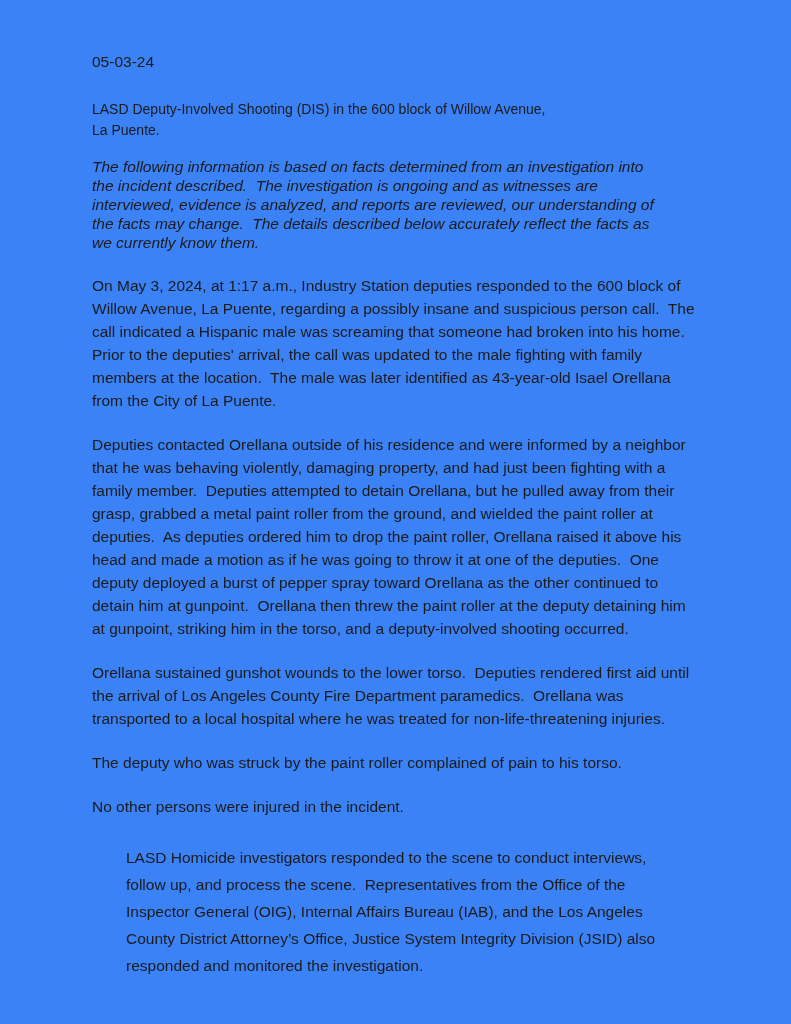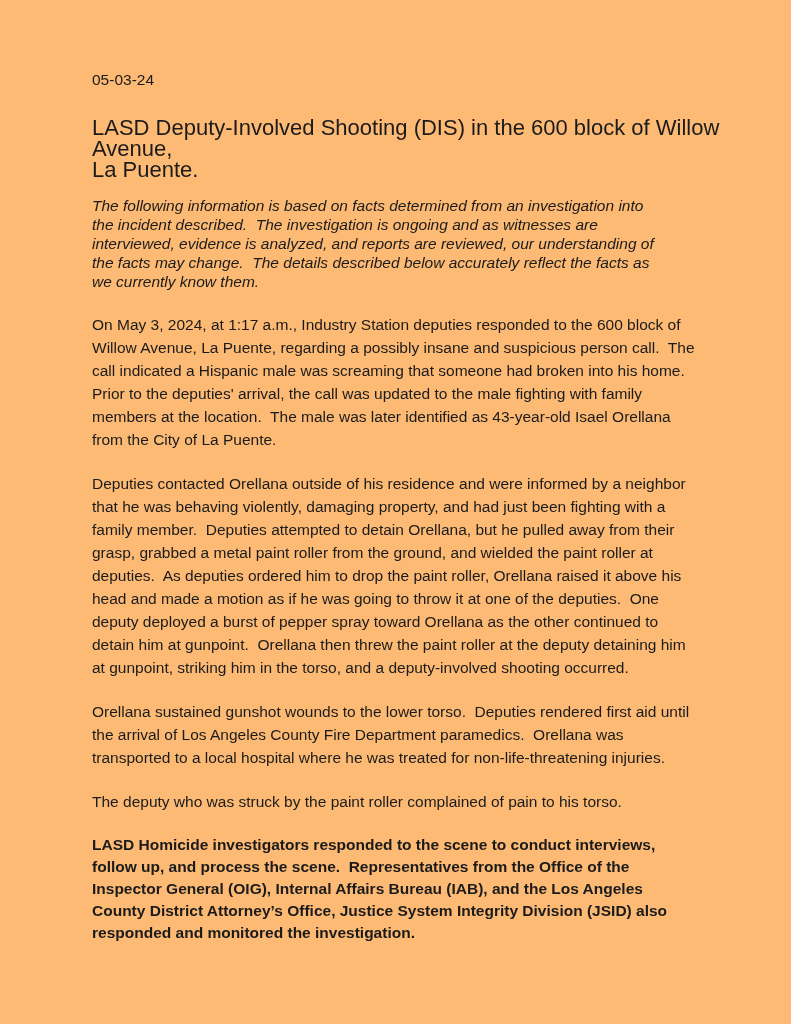--- a/index.html
+++ b/index.html
@@ -11,53 +11,54 @@
     width: 791px;
     height: 1024px;
     overflow: hidden;
     font-family: "Liberation Sans", "DejaVu Sans", sans-serif;
     color: #1b1b1b;
   }
   .page {
     box-sizing: border-box;
     width: 791px;
     height: 1024px;
-    padding: 70px 36px 0 92px;
-    background: #fdba74;
+    padding: 52px 36px 0 92px;
+    background: #3b82f6;
   }
   .date {
     font-size: 15.5px;
     line-height: 19.5px;
     margin: 0 0 27px 0;
     white-space: pre-wrap;
   }
   .title {
-    font-size: 22px;
+    font-size: 14px;
     line-height: 21px;
     font-weight: normal;
     margin: 0 0 16px 0;
     white-space: pre-wrap;
   }
   .para {
     font-size: 15.5px;
     line-height: 23px;
     margin: 0 0 21px 0;
     white-space: pre-wrap;
     max-width: 663px;
   }
   .disclaimer {
     font-weight: normal;
     font-style: italic;
     line-height: 19px;
     margin-bottom: 22px;
   }
   .bold-para {
-    font-weight: bold;
-    line-height: 22px;
+    font-weight: normal;
+    line-height: 27px;
     margin-bottom: 20px;
+    margin-left: 34px;
   }
   .gap-lg {
     margin-bottom: 26px;
   }
 </style>
 </head>
 <body>
 
 <div class="page">
   <div class="date">05-03-24</div>
@@ -87,20 +88,21 @@
 deputy deployed a burst of pepper spray toward Orellana as the other continued to
 detain him at gunpoint.  Orellana then threw the paint roller at the deputy detaining him
 at gunpoint, striking him in the torso, and a deputy-involved shooting occurred.</p>
 
   <p class="para">Orellana sustained gunshot wounds to the lower torso.  Deputies rendered first aid until
 the arrival of Los Angeles County Fire Department paramedics.  Orellana was
 transported to a local hospital where he was treated for non-life-threatening injuries.</p>
 
   <p class="para">The deputy who was struck by the paint roller complained of pain to his torso.</p>
 
+  <p class="para gap-lg">No other persons were injured in the incident.</p>
 
   <p class="para bold-para">LASD Homicide investigators responded to the scene to conduct interviews,
 follow up, and process the scene.  Representatives from the Office of the
 Inspector General (OIG), Internal Affairs Bureau (IAB), and the Los Angeles
 County District Attorney’s Office, Justice System Integrity Division (JSID) also
 responded and monitored the investigation.</p>
 
 </div>
 
 </body></html>

